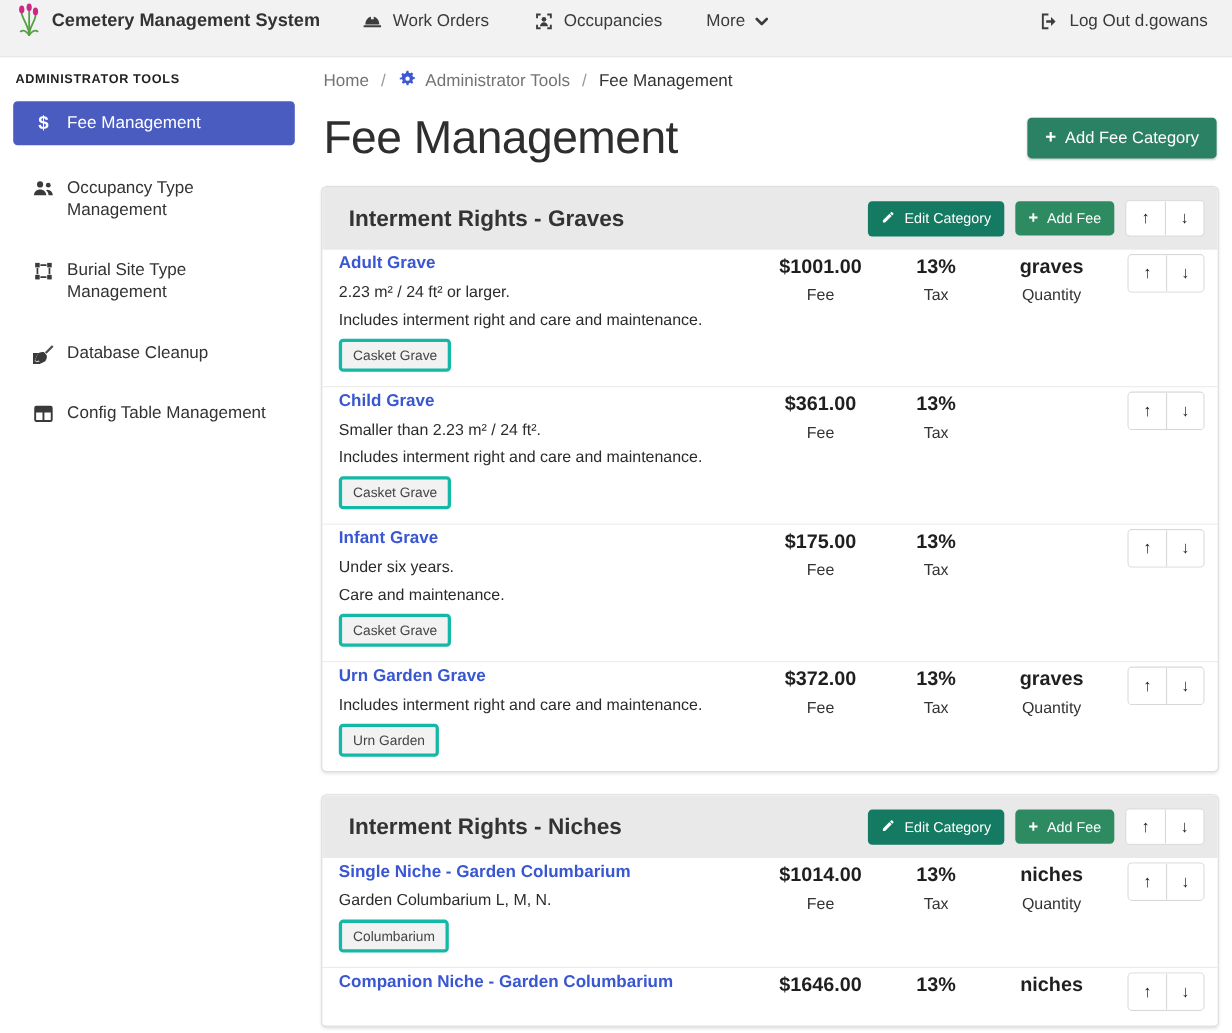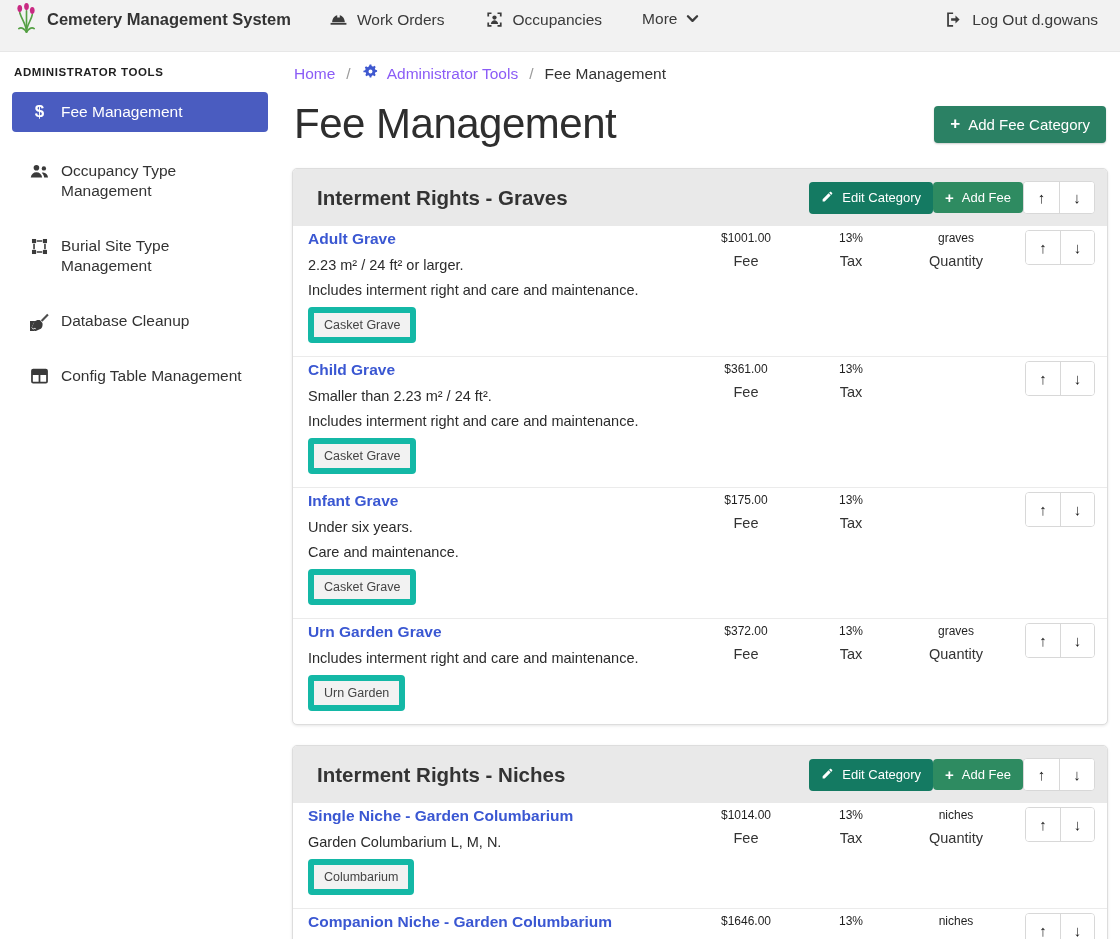--- a/index.html
+++ b/index.html
@@ -4,78 +4,78 @@
 <style>
   * { box-sizing: border-box; margin: 0; padding: 0; }
   html,body { width:1120px; height:939px; overflow:hidden; background:#fff;
     font-family:"Liberation Sans", sans-serif; color:#212121; }
 
   
   .navbar { height:52px; background:#f2f2f2; border-bottom:1px solid #e7e7e7;
     display:flex; align-items:center; padding:0 22px 12px 14px; }
   .brand { display:flex; align-items:center; gap:8px; cursor:pointer; }
   .brand-title { font-size:16.5px; font-weight:700; color:#333; }
-  .nav-items { display:flex; align-items:flex-start; gap:40px; margin-left:38px; }
+  .nav-items { display:flex; align-items:flex-end; gap:40px; margin-left:38px; }
   .nav-item { display:flex; align-items:center; gap:9px; font-size:15.5px; color:#3a3a3a; cursor:pointer; }
   .nav-item svg { display:block; }
   .nav-right { margin-left:auto; }
 
   
   .main { display:flex; align-items:flex-start; }
   .sidebar { flex:0 0 268px; width:268px; padding:12px 0 0 12px; }
   .content { flex:1; padding:11px 12px 0 24px; min-width:0; }
 
   
   .side-heading { font-size:11.5px; font-weight:700; letter-spacing:.6px; color:#1f1f1f; margin:2px 0 14px 2px; }
   .side-item { display:flex; align-items:flex-start; gap:11px; padding:9px 10px 9px 17px;
     font-size:15.5px; line-height:20px; color:#333; border-radius:4px; margin-bottom:17px; cursor:pointer; }
   .side-item .s-icon { flex:0 0 21px; width:21px; display:flex; justify-content:center; margin-top:1px; }
   .side-item.active { background:#4a5cc0; color:#fff; font-weight:400; padding-top:10px; padding-bottom:10px; margin-bottom:20px;}
   .side-item.active .dollar { color:#fff; }
   .dollar { font-weight:700; font-size:17px; line-height:18px; }
 
   
   .breadcrumb { display:flex; align-items:center; gap:11px; font-size:15.5px; margin-left:2px; }
-  .crumb-link { color:#8b5cf6; text-decoration:none; cursor:pointer; display:flex; align-items:center; gap:8px;text-align:right; }
+  .crumb-link { color:#737373; text-decoration:none; cursor:pointer; display:flex; align-items:center; gap:8px;text-align:right; }
   .crumb-sep { color:#9a9a9a; }
   .crumb-current { color:#333; }
 
   
   .title-row { display:flex; align-items:center; justify-content:space-between; margin:16px 2px 0 2px; }
   .page-title { font-size:42px; font-weight:300; color:#2e2e2e; letter-spacing:-.5px; }
   .btn { border:none; cursor:pointer; color:#fff; border-radius:4px; display:inline-flex;
     align-items:center; gap:8px; font-family:inherit; }
   .btn-add-category { background:#2b8164; font-size:15px; padding:10px 16px; box-shadow:0 1px 2px rgba(0,0,0,.2); }
   .plus { font-size:17px; font-weight:700; line-height:14px; }
 
   
   .card { margin-top:20px; border:1px solid #ddd; border-radius:5px; overflow:hidden;
     box-shadow:0 1px 3px rgba(0,0,0,.1); background:#fff; }
   .card-header { background:#e9e9e9; padding:12px 12px 12px 24px; display:flex; align-items:center; }
   .card-title { font-size:20.5px; font-weight:700; color:#333; }
-  .card-actions { margin-left:auto; display:flex; align-items:center; }
+  .card-actions { margin-left:auto; display:flex; align-items:center; gap:10px; }
   .btn-edit { background:#147a62; font-size:13px; padding:8px 12px; }
   .btn-addfee { background:#2e8b61; font-size:13px; padding:8px 12px; }
   .btn .plus-sm { font-size:15px; font-weight:700; line-height:12px; }
 
   .arrow-group { display:inline-flex; background:#fff; border:1px solid #d8d8d8; border-radius:4px; overflow:hidden; }
   .arrow-btn { width:35px; height:31px; background:#fff; border:none; cursor:pointer;
     font-size:15px; color:#222; font-family:inherit; line-height:1; }
   .arrow-btn + .arrow-btn { border-left:1px solid #d8d8d8; }
 
   
   .fee-row { display:grid; grid-template-columns:minmax(0,1fr) 110px 100px 110px 84px;
     padding:4px 12px 13px 15px; align-items:start; }
   .fee-row + .fee-row { border-top:1px solid #ebebeb; }
   .fee-name { font-size:15.5px; font-weight:700; color:#3a57d2; text-decoration:none; cursor:pointer; display:inline-block; }
   .fee-desc { font-size:14.5px; color:#2b2b2b; margin-top:9px; }
-  .fee-badge { display:inline-block; background:#f2f2f2; border:6px solid #14b8a6; border-radius:4px;
+  .fee-badge { display:inline-block; background:#f2f2f2; border:3px solid #14b8a6; border-radius:4px;
     padding:5px 10px; font-size:12.5px; color:#444; margin-top:9px; }
   .num-col { text-align:center; padding-top:1px; }
-  .num-val { font-size:12px; color:#1f1f1f; }
+  .num-val { font-size:18px; color:#1f1f1f;font-weight:bold; }
   .num-lbl { font-size:14.5px; color:#333; margin-top:8px; }
   .row-arrows { display:flex; justify-content:flex-end; }
   .row-arrows .arrow-btn { width:34px; height:33px; }
   .last-cut { border-bottom:1px solid #ebebeb; }
 </style>
 </head>
 <body>
 
 <div class="navbar">
   <div class="brand">

